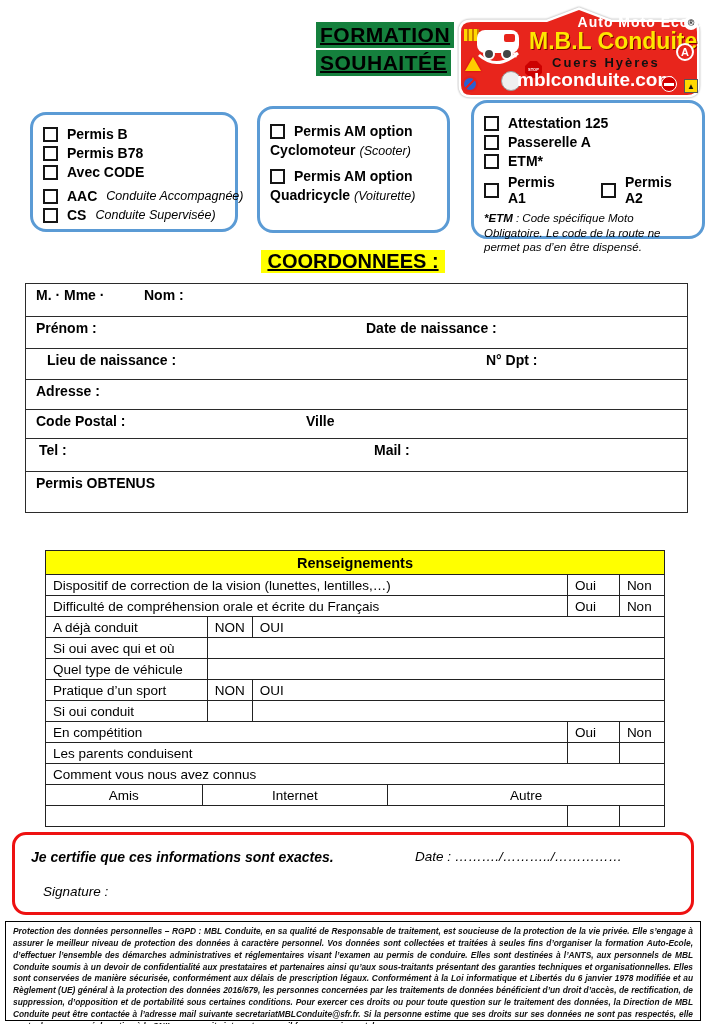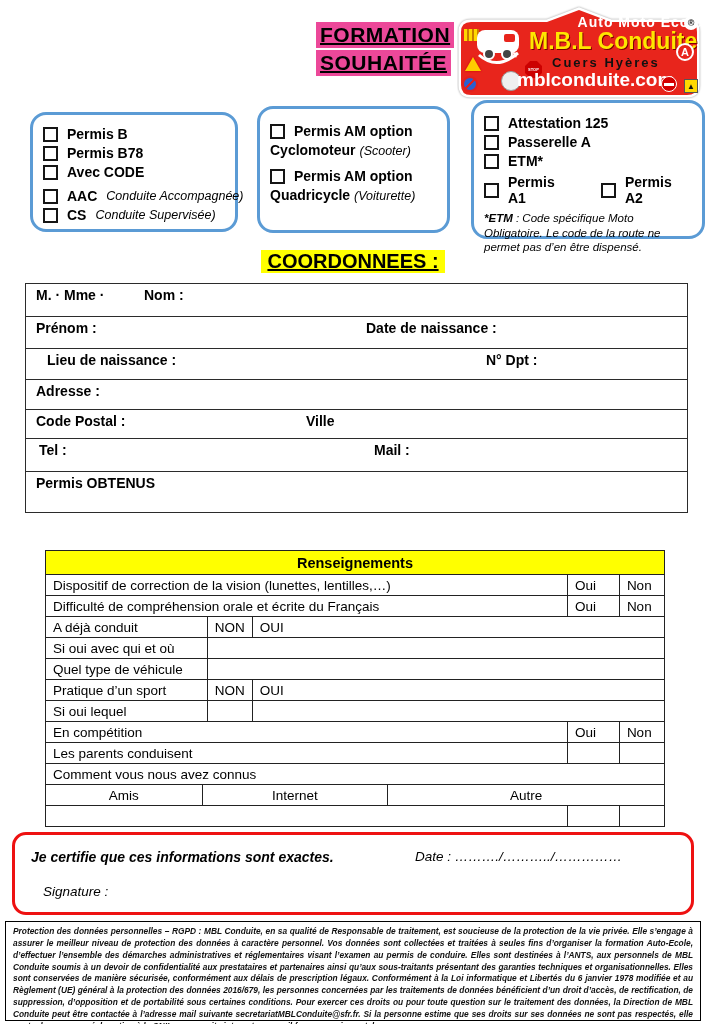--- a/index.html
+++ b/index.html
@@ -1,21 +1,21 @@
 <!DOCTYPE html>
 <html lang="fr"><head>
 <meta charset="utf-8">
 <style>
   html,body{margin:0;padding:0;background:#fff;}
   .page{position:relative;width:706px;height:1024px;background:#fff;overflow:hidden;
         font-family:"Liberation Sans",sans-serif;color:#000;}
 
   
   .title-block{position:absolute;left:276px;top:22px;width:142px;text-align:center;}
-  .title-line{display:inline-block;background:#ec4899;font-weight:bold;font-size:21px;
+  .title-line{display:inline-block;background:#15803d;font-weight:bold;font-size:21px;
               letter-spacing:.5px;text-decoration:underline;text-decoration-thickness:2px;
               padding:1px 4px;margin-bottom:2px;margin-left:40px;}
 
   .logo{position:absolute;left:457px;top:5px;width:246px;height:94px;}
   .logo svg.plate{position:absolute;left:0;top:0;}
   .logo-top{position:absolute;left:0;right:0;top:9px;text-align:right;color:#fff;
             font-size:14px;font-weight:bold;letter-spacing:1px;}
   .logo-name{position:absolute;left:72px;top:23px;color:#ffe600;font-weight:bold;font-size:23px;
              text-shadow:1px 1px 0 #7a0000;white-space:nowrap;}
   .logo-cities{position:absolute;left:95px;top:50px;color:#111;font-weight:bold;font-size:13px;
@@ -270,21 +270,21 @@
     <div class="rt-row">
       <div class="rt-cell c-label">Quel type de véhicule</div>
       <div class="rt-cell c-rest"></div>
     </div>
     <div class="rt-row">
       <div class="rt-cell c-label">Pratique d’un sport</div>
       <div class="rt-cell c-nonc">NON</div>
       <div class="rt-cell c-rest">OUI</div>
     </div>
     <div class="rt-row">
-      <div class="rt-cell c-label">Si oui lequel</div>
+      <div class="rt-cell c-label">Si oui conduit</div>
       <div class="rt-cell c-nonc"></div>
       <div class="rt-cell c-rest"></div>
     </div>
     <div class="rt-row">
       <div class="rt-cell c-label-on">En compétition</div>
       <div class="rt-cell c-oui">Oui</div>
       <div class="rt-cell c-non">Non</div>
     </div>
     <div class="rt-row">
       <div class="rt-cell c-label-on">Les parents conduisent</div>

